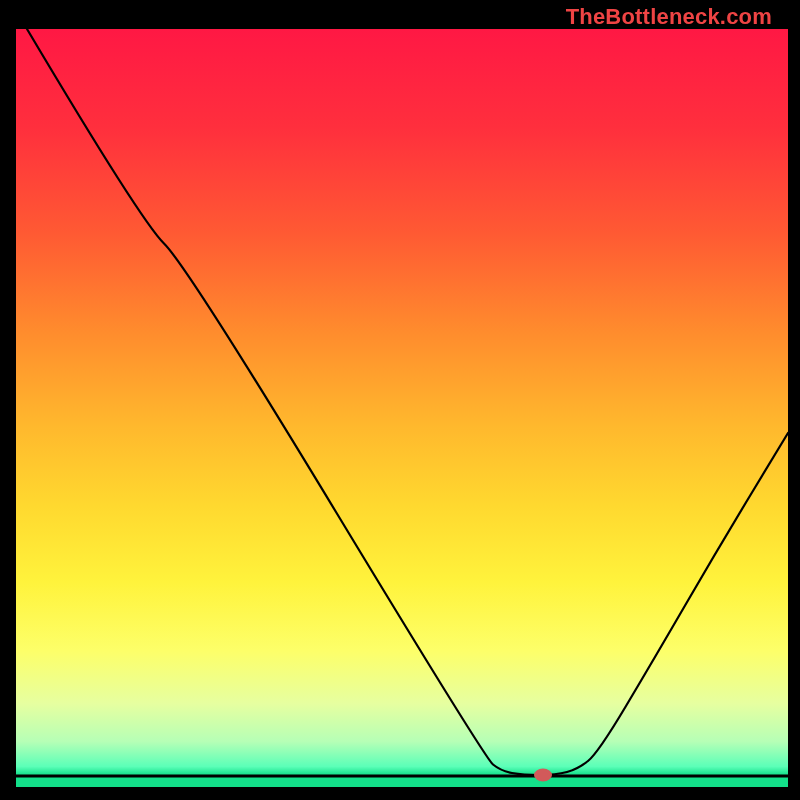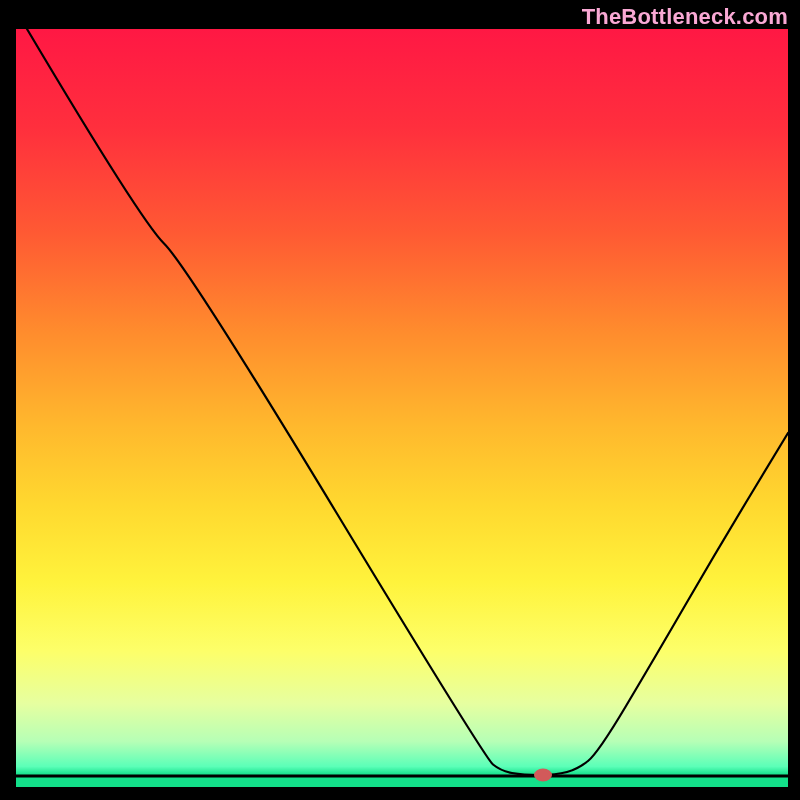--- a/index.html
+++ b/index.html
@@ -6,25 +6,25 @@
     margin: 0;
     padding: 0;
     width: 800px;
     height: 800px;
     background: #000;
     overflow: hidden;
   }
   .watermark {
     position: absolute;
     top: 4px;
-    right: 12px;
+    right: 28px;
     font-family: Arial, Helvetica, sans-serif;
     font-size: 22px;
     font-weight: bold;
-    color: #f9a8d4;
+    color: #ef4444;
     letter-spacing: 0.2px;
     z-index: 10;
   }
   .plot-frame {
     position: absolute;
     background: #fff;
     box-sizing: border-box;
   }
   svg {
     position: absolute;

